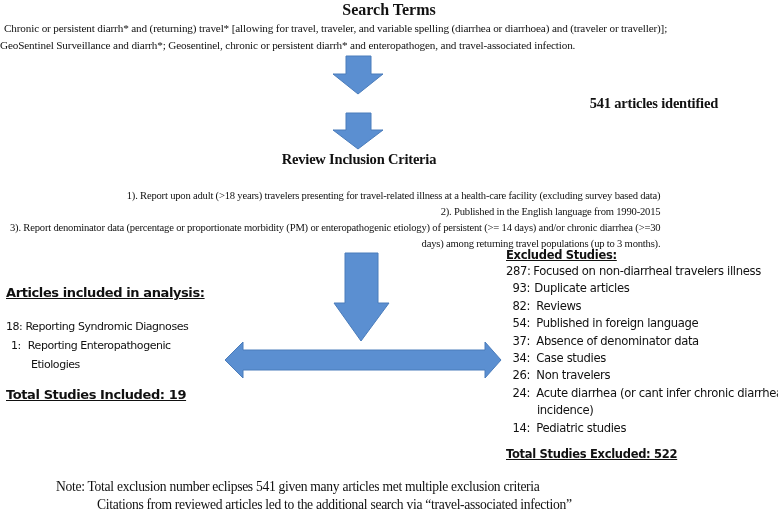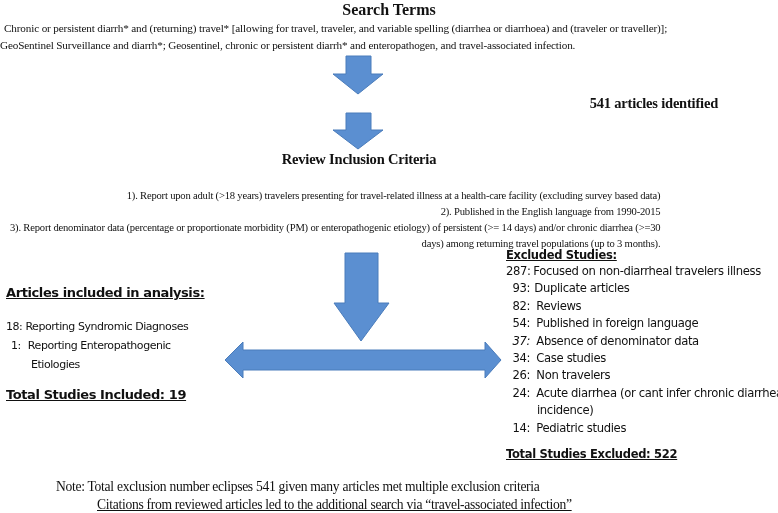--- a/index.html
+++ b/index.html
@@ -82,21 +82,21 @@
   </div>
   <div class="box-line">
     <span class="num" style="width:24px;">82:</span>
     <span style="margin-left:3px;">Reviews</span>
   </div>
   <div class="box-line">
     <span class="num" style="width:24px;">54:</span>
     <span style="margin-left:3px;">Published in foreign language</span>
   </div>
   <div class="box-line">
-    <span class="num" style="width:24px;font-style:italic;">37:</span>
+    <span class="num" style="width:24px;">37:</span>
     <span style="margin-left:3px;">Absence of denominator data</span>
   </div>
   <div class="box-line">
     <span class="num" style="width:24px;">34:</span>
     <span style="margin-left:3px;">Case studies</span>
   </div>
   <div class="box-line">
     <span class="num" style="width:24px;">26:</span>
     <span style="margin-left:3px;">Non travelers</span>
   </div>
@@ -110,13 +110,13 @@
     <span style="margin-left:3px;">Pediatric studies</span>
   </div>
   <div style="height:10px;"></div>
   <div class="box-head">Total Studies Excluded:  522</div>
 </div>
 
 <div class="abs note serif" style="left:56px; top:478px;">
   <span>Note:</span>
   <span>Total exclusion number eclipses 541 given many articles met multiple exclusion criteria</span>
 </div>
-<div class="abs note serif" style="left:97px; top:496px;text-decoration:underline;">Citations from reviewed articles led to the additional search via “travel-associated infection”</div>
+<div class="abs note serif" style="left:97px; top:496px;">Citations from reviewed articles led to the additional search via “travel-associated infection”</div>
 
 </body></html>

